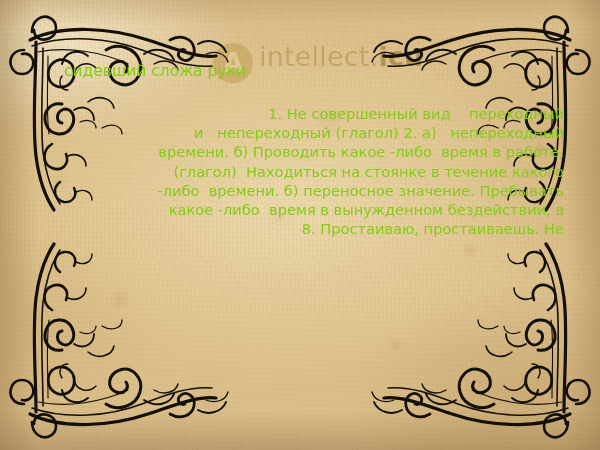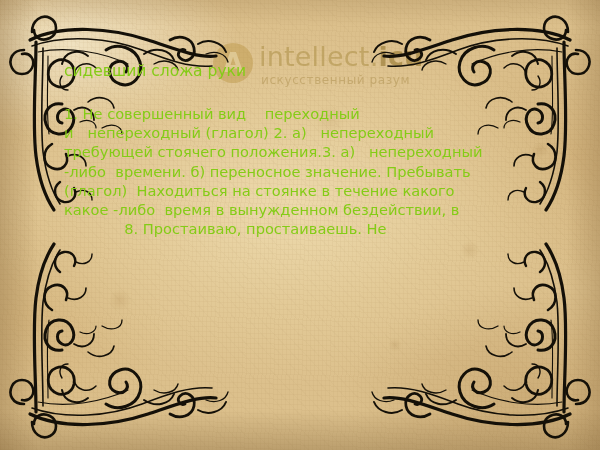--- a/index.html
+++ b/index.html
@@ -140,40 +140,39 @@
   .heading-line {
     font-size: 15.5px;
     line-height: 19px;
     white-space: pre;
   }
   .body-block {
     margin-top: 23px;
     font-size: 14.6px;
     line-height: 19.2px;
   }
-  .body-line { white-space: pre; }
+  .body-line { white-space: pre; text-align: right; }
 </style>
 </head>
 <body>
 
 <div id="page">
 
   <div class="parchment-base"></div>
   <div class="parchment-tint-a"></div>
   <div class="parchment-fibers"></div>
   <div class="parchment-stains"></div>
   <div class="parchment-vignette"></div>
 
   <div class="watermark">
     <div class="wm-logo">
       <div class="wm-a">A</div>
     </div>
     <div class="wm-texts">
       <div class="wm-title"><span>intellect.</span><span class="wm-strong">icu</span></div>
-      <div class="wm-sub">искусственный  разум</div>
     </div>
   </div>
 
   <div class="ornament orn-tl">
     <svg viewBox="0 0 232 212" xmlns="http://www.w3.org/2000/svg">
       <g fill="none" stroke="#141008" stroke-linecap="round" stroke-linejoin="round">
         <path d="M28 34 C60 18, 110 22, 146 34 C176 44, 196 52, 214 50" stroke-width="3.2"></path>
         <path d="M30 40 C64 28, 108 32, 140 44 C166 54, 188 62, 210 60" stroke-width="1.6"></path>
         <path d="M36 46 C66 40, 100 46, 126 58" stroke-width="1.1"></path>
         <path d="M34 36 C34 70, 30 118, 34 150 C37 174, 44 192, 52 204" stroke-width="3.2"></path>
@@ -304,21 +303,21 @@
         <path d="M100 122 C110 116, 120 120, 120 128" stroke-width="1.3"></path>
       </g>
     </svg>
   </div>
 
   <div class="content">
     <div class="heading-line">сидевший сложа руки</div>
     <div class="body-block">
       <div class="body-line">1. Не совершенный вид    переходный</div>
       <div class="body-line">и   непереходный (глагол) 2. а)   непереходный</div>
-      <div class="body-line">требующей стоячего положения.3. а)   непереходный</div>
+      <div class="body-line">времени. б) Проводить какое -либо  время в работе,</div>
+      <div class="body-line">(глагол)  Находиться на стоянке в течение какого</div>
       <div class="body-line">-либо  времени. б) переносное значение. Пребывать</div>
-      <div class="body-line">(глагол)  Находиться на стоянке в течение какого</div>
       <div class="body-line">какое -либо  время в вынужденном бездействии, в</div>
       <div class="body-line">             8. Простаиваю, простаиваешь. Не</div>
     </div>
   </div>
 
 </div>
 
 </body></html>

